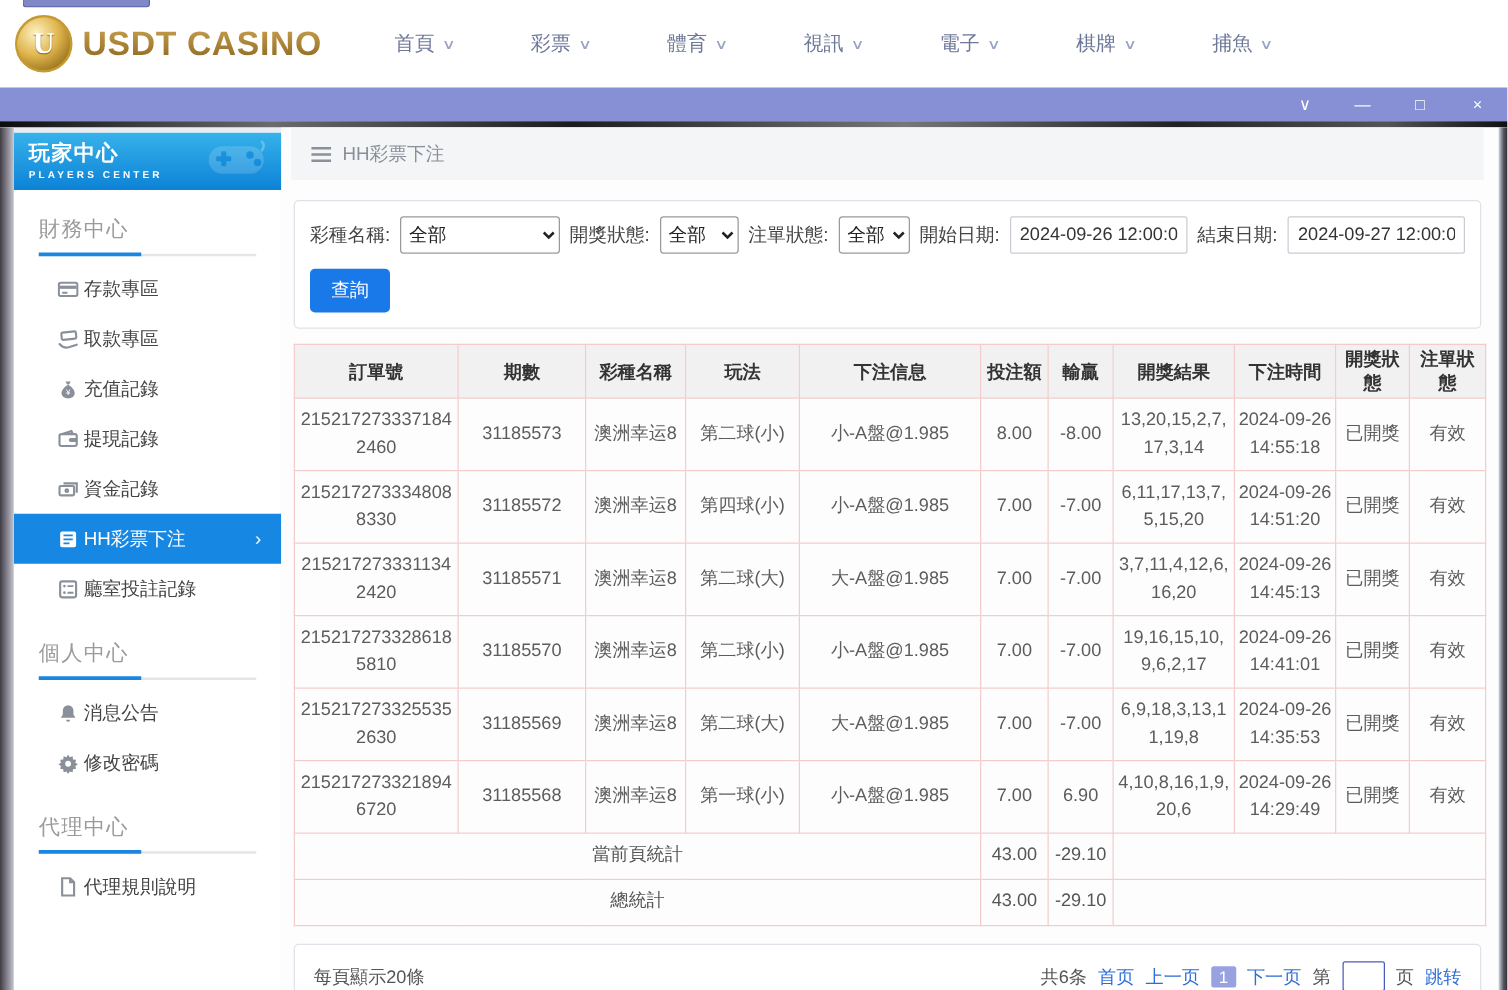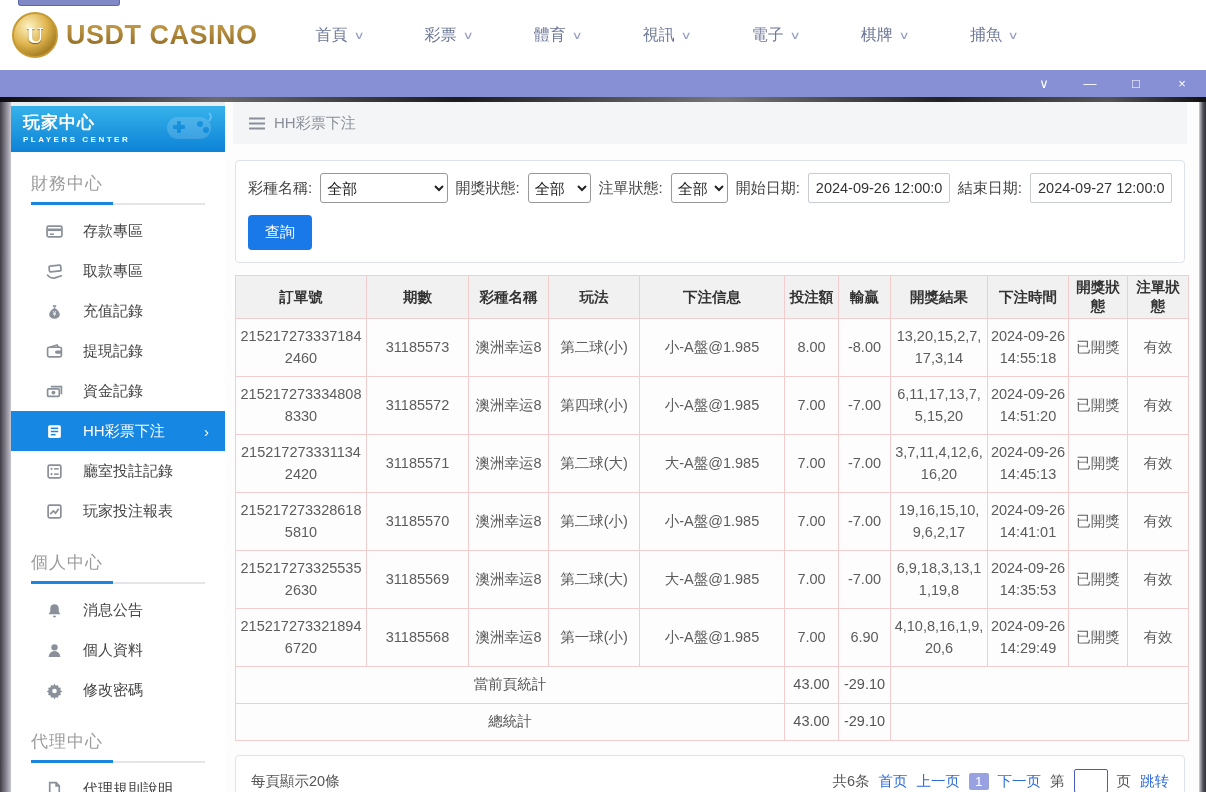--- a/index.html
+++ b/index.html
@@ -43,21 +43,21 @@
   .sidebar { width:214px; background:#fff; margin-top:4px; flex:none; overflow:hidden; }
   .sidebar-header { height:46px; background:linear-gradient(180deg,#36b2eb,#0d82d6);
      color:#fff; padding:5px 12px; position:relative; }
   .sidebar-title { font-size:17px; font-weight:bold; letter-spacing:1px; }
   .sidebar-subtitle { font-size:8px; letter-spacing:2.5px; margin-top:1px;font-weight:bold; }
   .gamepad { position:absolute; right:10px; top:5px; opacity:.45; }
   .side-section { margin-top:12px; }
   .side-section-label { font-size:17px; color:#9b9b9b; padding:8px 20px 8px 20px; letter-spacing:1px; }
   .section-underline { height:2px; background:#e3e5e9; margin:0 20px 6px 20px; position:relative; }
   .section-underline::before { content:""; position:absolute; left:0; top:-1px; height:3px; width:82px; background:#1a86e0; }
-  .side-item { height:40px; display:flex; align-items:center; gap:20px; padding-left:35px;
+  .side-item { height:40px; display:flex; align-items:center; gap:4px; padding-left:35px;
      font-size:15px; color:#444; cursor:pointer; }
   .side-item .icon { width:17px; height:17px; color:#8a9099; flex:none; display:flex; align-items:center; }
   .side-item .icon svg { width:17px; height:17px; }
   .side-item.active { background:#1787e4; color:#fff; }
   .side-item.active .icon { color:#fff; }
   .side-item .chev-right { margin-left:auto; margin-right:16px; font-size:15px; }
 
   
   .content { flex:1; padding:0 12px 0 8px; display:flex; flex-direction:column; overflow:hidden; background:#fdfdfe; margin-right:7px;}
   .breadcrumb { height:42px; background:#f4f5f7; display:flex; align-items:center; gap:9px;
@@ -232,50 +232,32 @@
               <svg viewBox="0 0 16 16">
                 <rect x="2" y="2" width="12" height="12" rx="1.5" fill="none" stroke="currentColor" stroke-width="1.6"></rect>
                 <circle cx="5.2" cy="5.5" r="1" fill="currentColor"></circle>
                 <circle cx="5.2" cy="10.5" r="1" fill="currentColor"></circle>
                 <line x1="7.5" y1="5.5" x2="12" y2="5.5" stroke="currentColor" stroke-width="1.4"></line>
                 <line x1="7.5" y1="10.5" x2="12" y2="10.5" stroke="currentColor" stroke-width="1.4"></line>
               </svg>
             </span>
             <span>廳室投註記錄</span>
           </div>
-          <div class="side-item">
-            <span class="icon">
-              <svg viewBox="0 0 16 16">
-                <rect x="2" y="2" width="12" height="12" rx="1.5" fill="none" stroke="currentColor" stroke-width="1.6"></rect>
-                <polyline points="4,10.5 7,7.5 9,9.5 12,5.5" fill="none" stroke="currentColor" stroke-width="1.6"></polyline>
-              </svg>
-            </span>
-            <span>玩家投注報表</span>
-          </div>
         </div>
         <div class="side-section">
           <div class="side-section-label">個人中心</div>
           <div class="section-underline"></div>
           <div class="side-item">
             <span class="icon">
               <svg viewBox="0 0 16 16">
                 <path d="M8 2 a4 4 0 0 1 4 4 v3 l1.5 2.5 h-11 L4 9 V6 a4 4 0 0 1 4-4Z" fill="currentColor"></path>
                 <path d="M6.5 13 a1.5 1.5 0 0 0 3 0Z" fill="currentColor"></path>
               </svg>
             </span>
             <span>消息公告</span>
-          </div>
-          <div class="side-item">
-            <span class="icon">
-              <svg viewBox="0 0 16 16">
-                <circle cx="8" cy="5" r="3" fill="currentColor"></circle>
-                <path d="M2.5 14 a5.5 5.5 0 0 1 11 0Z" fill="currentColor"></path>
-              </svg>
-            </span>
-            <span>個人資料</span>
           </div>
           <div class="side-item">
             <span class="icon">
               <svg viewBox="0 0 16 16">
                 <path d="M8 1.5 l1.2 2 2.2-.6.3 2.3 2.3.3-.6 2.2 2 1.2-2 1.2.6 2.2-2.3.3-.3 2.3-2.2-.6-1.2 2-1.2-2-2.2.6-.3-2.3-2.3-.3.6-2.2-2-1.2 2-1.2-.6-2.2 2.3-.3.3-2.3 2.2.6Z" fill="currentColor"></path>
                 <circle cx="8" cy="8.5" r="2.2" fill="#fff"></circle>
               </svg>
             </span>
             <span>修改密碼</span>
           </div>

